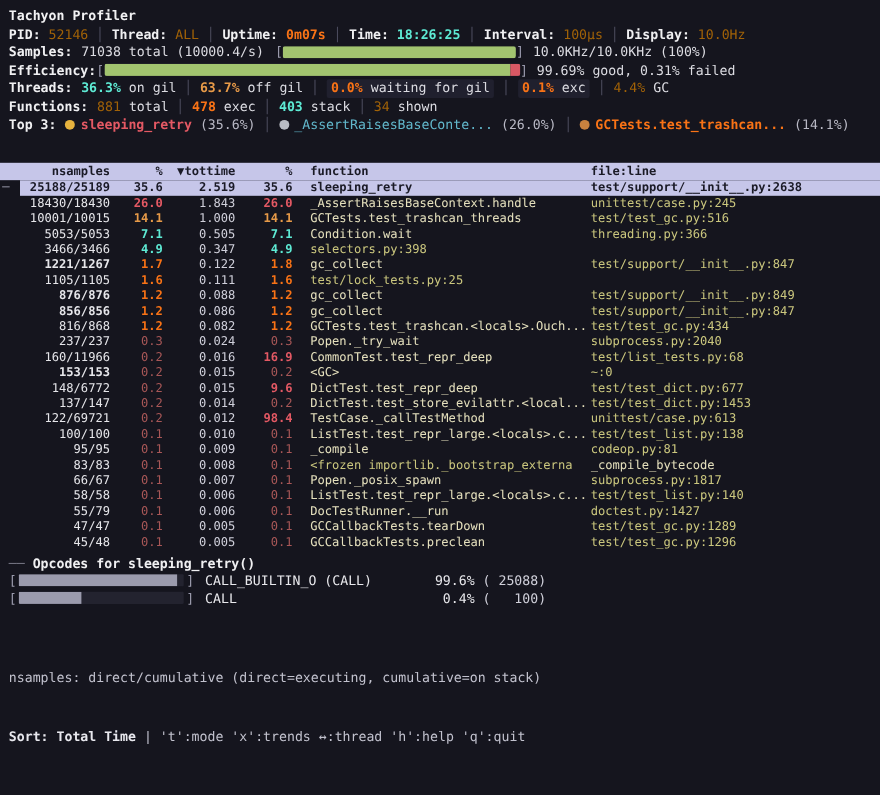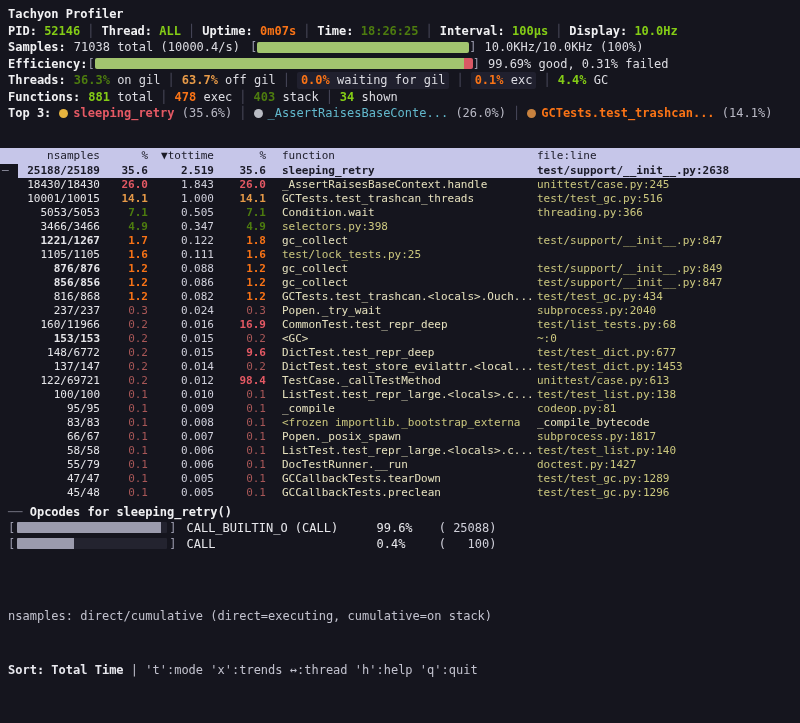--- a/index.html
+++ b/index.html
@@ -4,24 +4,24 @@
 <style>
 *{box-sizing:border-box}
 html,body{margin:0;padding:0}
 body{width:800px;height:723px;background:#15151e;color:#d6d6de;font:12px/16.5px "DejaVu Sans Mono",monospace;display:flex;flex-direction:column;overflow:hidden}
 .top{padding:6px 8px 0}
 .line{height:16.5px;white-space:pre;display:flex;align-items:flex-start}
 .title{font-weight:bold;color:#f2f2f4}
 .lbl{font-weight:bold;color:#f0f0f2}
 .lblm{font-weight:bold;color:#f0f0f2;margin-right:8px}
 .val{color:#dcdce2}
-.valbold{color:#84cc16;font-weight:bold}
+.valbold{color:#a16207;font-weight:normal}
 .sep{color:#4c4c5e;padding:0 7px}
 .green{color:#f97316;font-weight:bold}
-.yellow{color:#4d7c0f;font-weight:bold}
+.yellow{color:#5eead4;font-weight:bold}
 .orange{color:#e79a48;font-weight:bold}
 .red{color:#e45964;font-weight:bold}
 .cyan{color:#62b8cc}
 .dimred{color:#a85757}
 .chip{background:#20202e;border-radius:2px;padding:0 4px}
 .segs{display:contents}
 .bar{display:inline-flex;align-items:center}
 .brk{color:#9a9aac}
 .fillbox{height:11px;background:#23232f;border-radius:2px;overflow:hidden;display:flex}
 .gfill{background:#a2c46f;height:100%}
@@ -29,41 +29,41 @@
 .ml8{margin-left:8px}
 .ml10{margin-left:10px}
 .medal{display:inline-block;width:9px;height:9px;border-radius:50%;margin:0 5px 0 0}
 .m-gold{background:#e6b33e}
 .m-silver{background:#b9bcc4}
 .m-bronze{background:#c8823f}
 .pcttxt{color:#b9b9c5}
 .t3e{display:inline-flex;align-items:center}
 .tbl{margin-top:26px;font-size:11px}
 .trow{display:grid;grid-template-columns:18px 82px 48px 66px 52px 16px 255px 1fr;height:14px;line-height:14px;white-space:pre;overflow:hidden}
-.thead{background:#c6c6e9;height:16px;line-height:16px;font-weight:normal}
+.thead{background:#c6c6e9;height:16px;line-height:16px;font-weight:bold}
 .thead .cell{color:#1a1a26}
 .num{text-align:right}
 .cell{overflow:hidden}
 .ns{color:#e6e6ea}
 .tt{color:#cfcfda}
 .fn{color:#e5e0bd}
 .fl{color:#cbc77e}
 .gut{color:#8e8e9e;padding-left:2px}
 .sel{background:linear-gradient(to right,#15151e 0,#15151e 18px,#c6c6e9 18px,#c6c6e9 100%);font-weight:bold}
 .sel .cell{color:#1a1a26}
 .sel .gut{color:#8e8e9e}
 .opc{padding:4px 8px 0}
 .optitle{height:16px;line-height:16px;white-space:pre}
 .dash{color:#70707e}
 .optext{font-weight:bold;color:#f0f0f2}
 .oprow{display:flex;align-items:center;height:16px;line-height:16px;white-space:pre}
 .opbar{width:150px;height:11px;background:#23232f;margin:0 2px;border-radius:1px;overflow:hidden}
 .opfill{height:100%;background:#9b9bad;display:block}
 .opname{width:200px;padding-left:10px;color:#e8e8ec}
-.oppct{width:55px;color:#e8e8ec}
+.oppct{width:55px;text-align:right;color:#e8e8ec}
 .opcnt{color:#d0d0da}
 .spacer{flex:1}
 .footer{padding:0 8px 26px;line-height:18px;color:#c2c2ce;white-space:pre}
 .fbold{font-weight:bold;color:#e8e8ee}
 </style>
 </head>
 <body>
 
 <div class="top">
   <div class="line"><span class="title">Tachyon Profiler</span></div>

